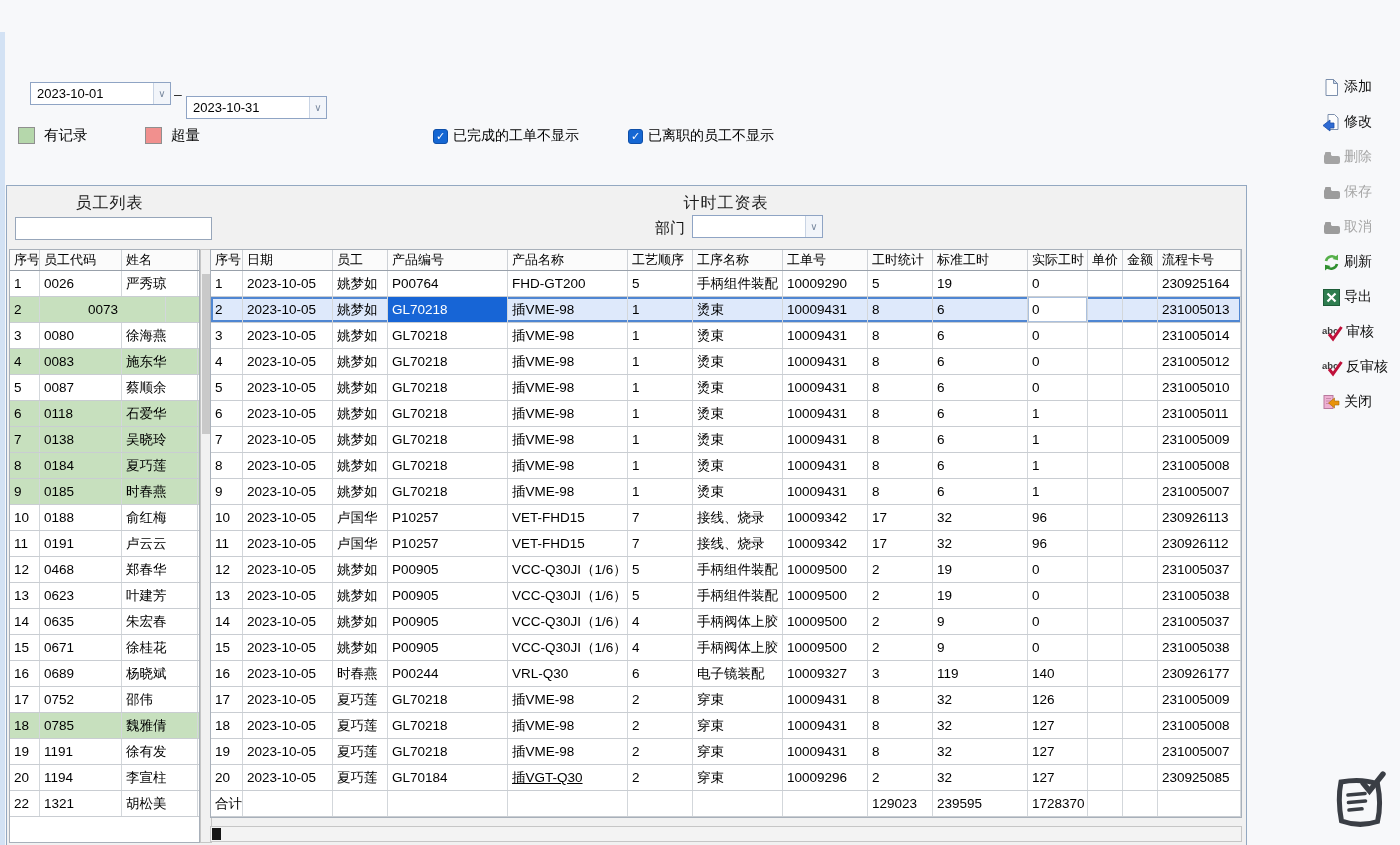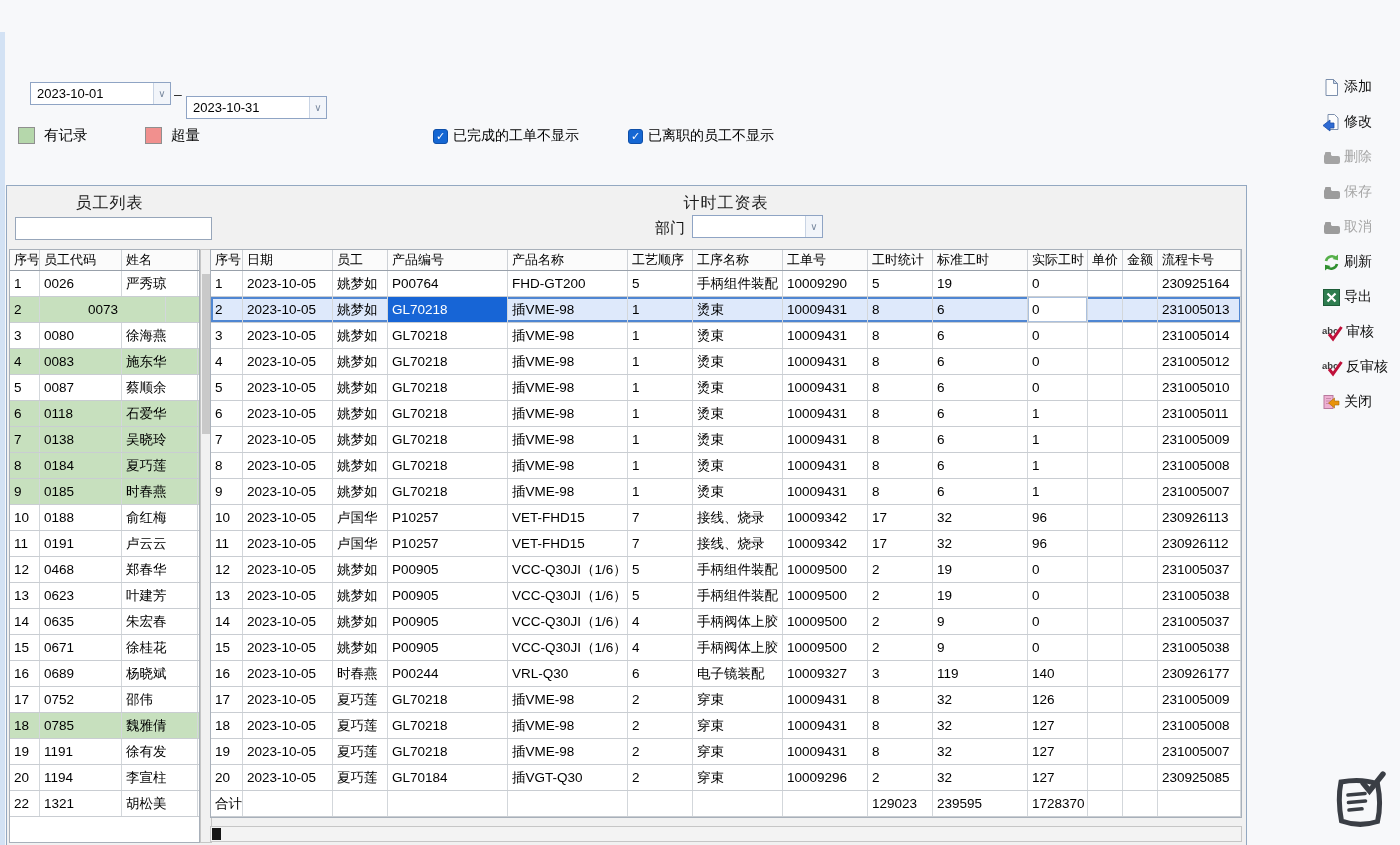--- a/index.html
+++ b/index.html
@@ -578,21 +578,21 @@
             <div class="tcell" style="width: 60px;">127</div>
             <div class="tcell" style="width: 35px;"></div>
             <div class="tcell" style="width: 35px;"></div>
             <div class="tcell" style="width: 83px;">231005007</div>
           </div>
           <div class="trow">
             <div class="tcell" style="width: 32px;">20</div>
             <div class="tcell" style="width: 90px;">2023-10-05</div>
             <div class="tcell" style="width: 55px;">夏巧莲</div>
             <div class="tcell" style="width: 120px;">GL70184</div>
-            <div class="tcell" style="width: 120px;">插VGT-Q30</div>
+            <div class="tcell" style="width: 120px; text-decoration: underline;">插VGT-Q30</div>
             <div class="tcell" style="width: 65px;">2</div>
             <div class="tcell" style="width: 90px;">穿束</div>
             <div class="tcell" style="width: 85px;">10009296</div>
             <div class="tcell" style="width: 65px;">2</div>
             <div class="tcell" style="width: 95px;">32</div>
             <div class="tcell" style="width: 60px;">127</div>
             <div class="tcell" style="width: 35px;"></div>
             <div class="tcell" style="width: 35px;"></div>
             <div class="tcell" style="width: 83px;">230925085</div>
           </div>

